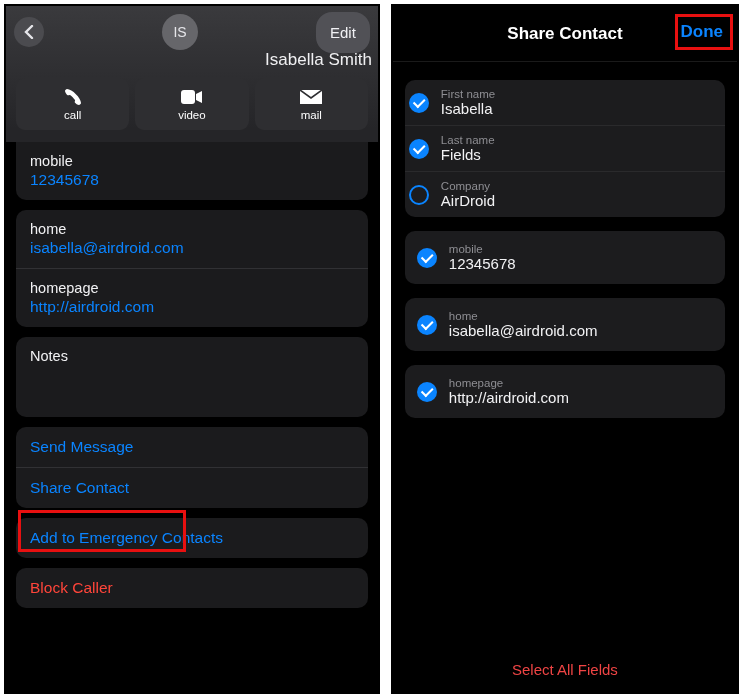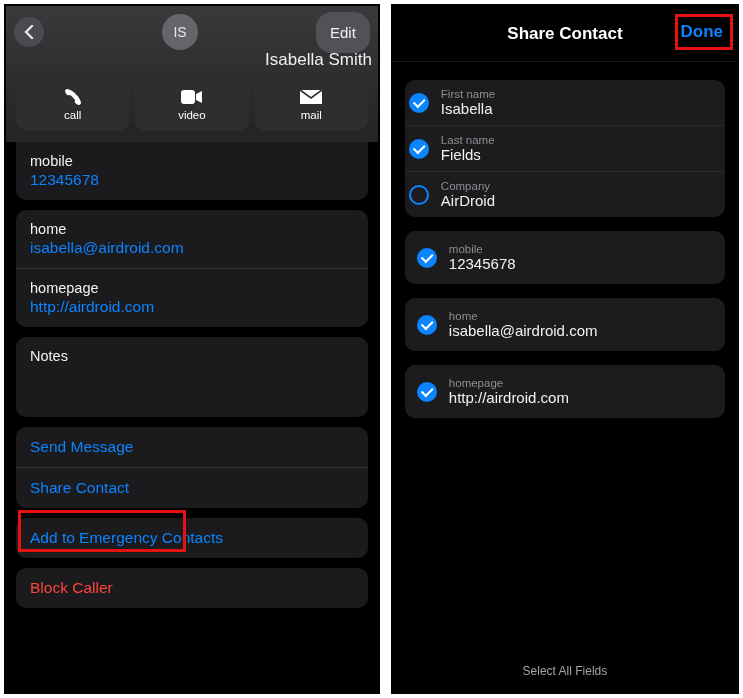--- a/index.html
+++ b/index.html
@@ -52,21 +52,21 @@
   .r-row + .r-row { border-top:1px solid #2a2a2c; }
   .chk { width:20px; height:20px; border-radius:50%; display:flex; align-items:center; justify-content:center; flex-shrink:0; }
   .chk.on { background:#0a84ff; }
   .chk.off { border:2px solid #0a84ff; }
   .chk.on::after { content:""; width:5px; height:9px; border:solid #fff; border-width:0 2px 2px 0; transform:rotate(45deg) translateY(-1px); }
   .r-row .txt { display:flex; flex-direction:column; }
   .r-row .lbl { color:#8e8e93; font-size:11.5px; }
   .r-row .val { color:#f2f2f4; font-size:15px; margin-top:0px; }
   .r-card.single .r-row { padding:12px 12px; }
 
-  .select-all { position:absolute; bottom:14px; left:0; right:0; text-align:center; color:#a3a3a3; font-size:12px; }
+  .select-all { position:absolute; bottom:14px; left:0; right:0; text-align:center; color:#ef4444; font-size:15px; }
 
   svg { display:block; }
 </style>
 </head>
 <body>
 
 <div class="stage">
 
   <div class="phone left">
     <div class="l-header">

